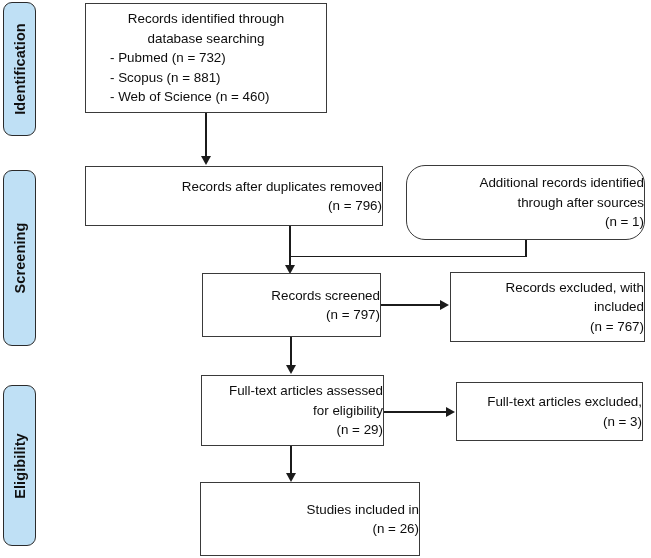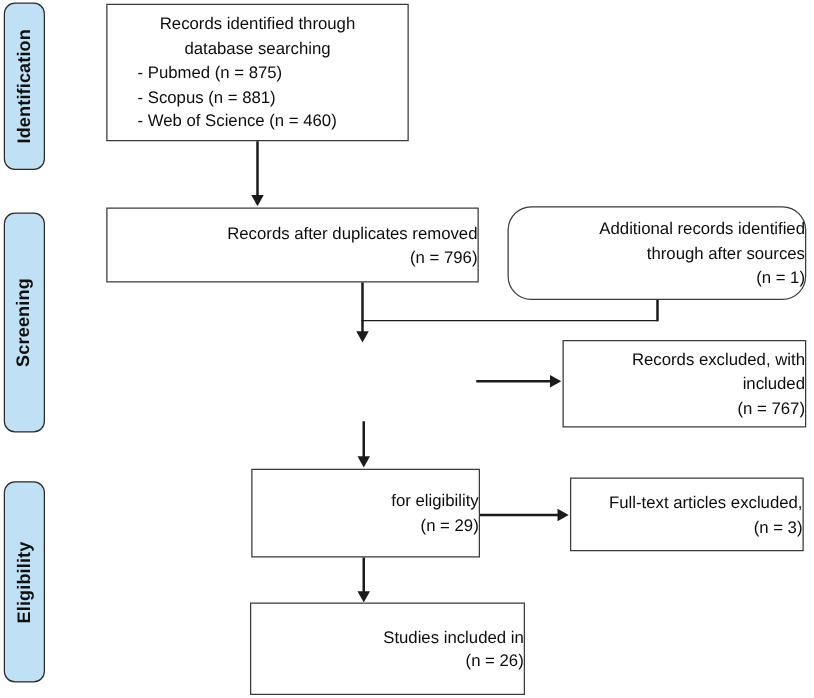--- a/index.html
+++ b/index.html
@@ -100,21 +100,21 @@
     <span class="stage-label">Screening</span>
   </div>
 
   <div class="stage-tab" style="left:3px; top:385px; width:33px; height:161px;">
     <span class="stage-label">Eligibility</span>
   </div>
 
   <div class="flow-box left-align" style="left:85px; top:3px; width:242px; height:110px; padding:18px 10px;">
     <span class="line center-head">Records identified through</span>
     <span class="line center-head">database searching</span>
-    <span class="line pad-l">- Pubmed (n = 875)</span>
+    <span class="line pad-l">- Pubmed (n = 732)</span>
     <span class="line pad-l">- Scopus (n = 881)</span>
     <span class="line pad-l">- Web of Science (n = 460)</span>
   </div>
 
   <div class="conn conn-v" style="left:205px; top:113px; height:44px;"></div>
   <div class="arrow-down" style="left:200.5px; top:156px;"></div>
 
   <div class="flow-box" style="left:85px; top:166px; width:298px; height:60px;">
     <span class="line">Records after duplicates removed</span>
     <span class="line">(n = 796)</span>
@@ -125,34 +125,39 @@
     <span class="line">through after sources</span>
     <span class="line">(n = 1)</span>
   </div>
 
   <div class="conn conn-v" style="left:289px; top:226px; height:42px;"></div>
   <div class="arrow-down" style="left:284.5px; top:265px;"></div>
 
   <div class="conn conn-v" style="left:525px; top:240px; height:17px;"></div>
   <div class="conn conn-h" style="left:289px; top:255.5px; width:237px;"></div>
 
+  <div class="flow-box" style="left:202px; top:273px; width:179px; height:64px;">
+    <span class="line">Records screened</span>
+    <span class="line">(n = 797)</span>
+  </div>
 
   <div class="conn conn-h" style="left:381px; top:304px; width:60px;"></div>
   <div class="arrow-right" style="left:440px; top:299.5px;"></div>
 
   <div class="flow-box" style="left:450px; top:272px; width:195px; height:70px;padding-left:46px;">
     <span class="line">Records excluded, with</span>
     <span class="line">included</span>
     <span class="line">(n = 767)</span>
   </div>
 
   <div class="conn conn-v" style="left:290px; top:337px; height:29px;"></div>
   <div class="arrow-down" style="left:285.5px; top:365px;"></div>
 
   <div class="flow-box" style="left:201px; top:375px; width:183px; height:71px;">
+    <span class="line">Full-text articles assessed</span>
     <span class="line">for eligibility</span>
     <span class="line">(n = 29)</span>
   </div>
 
   <div class="conn conn-h" style="left:384px; top:411px; width:63px;"></div>
   <div class="arrow-right" style="left:446px; top:406.5px;"></div>
 
   <div class="flow-box" style="left:456px; top:382px; width:187px; height:59px;">
     <span class="line">Full-text articles excluded,</span>
     <span class="line">(n = 3)</span>

